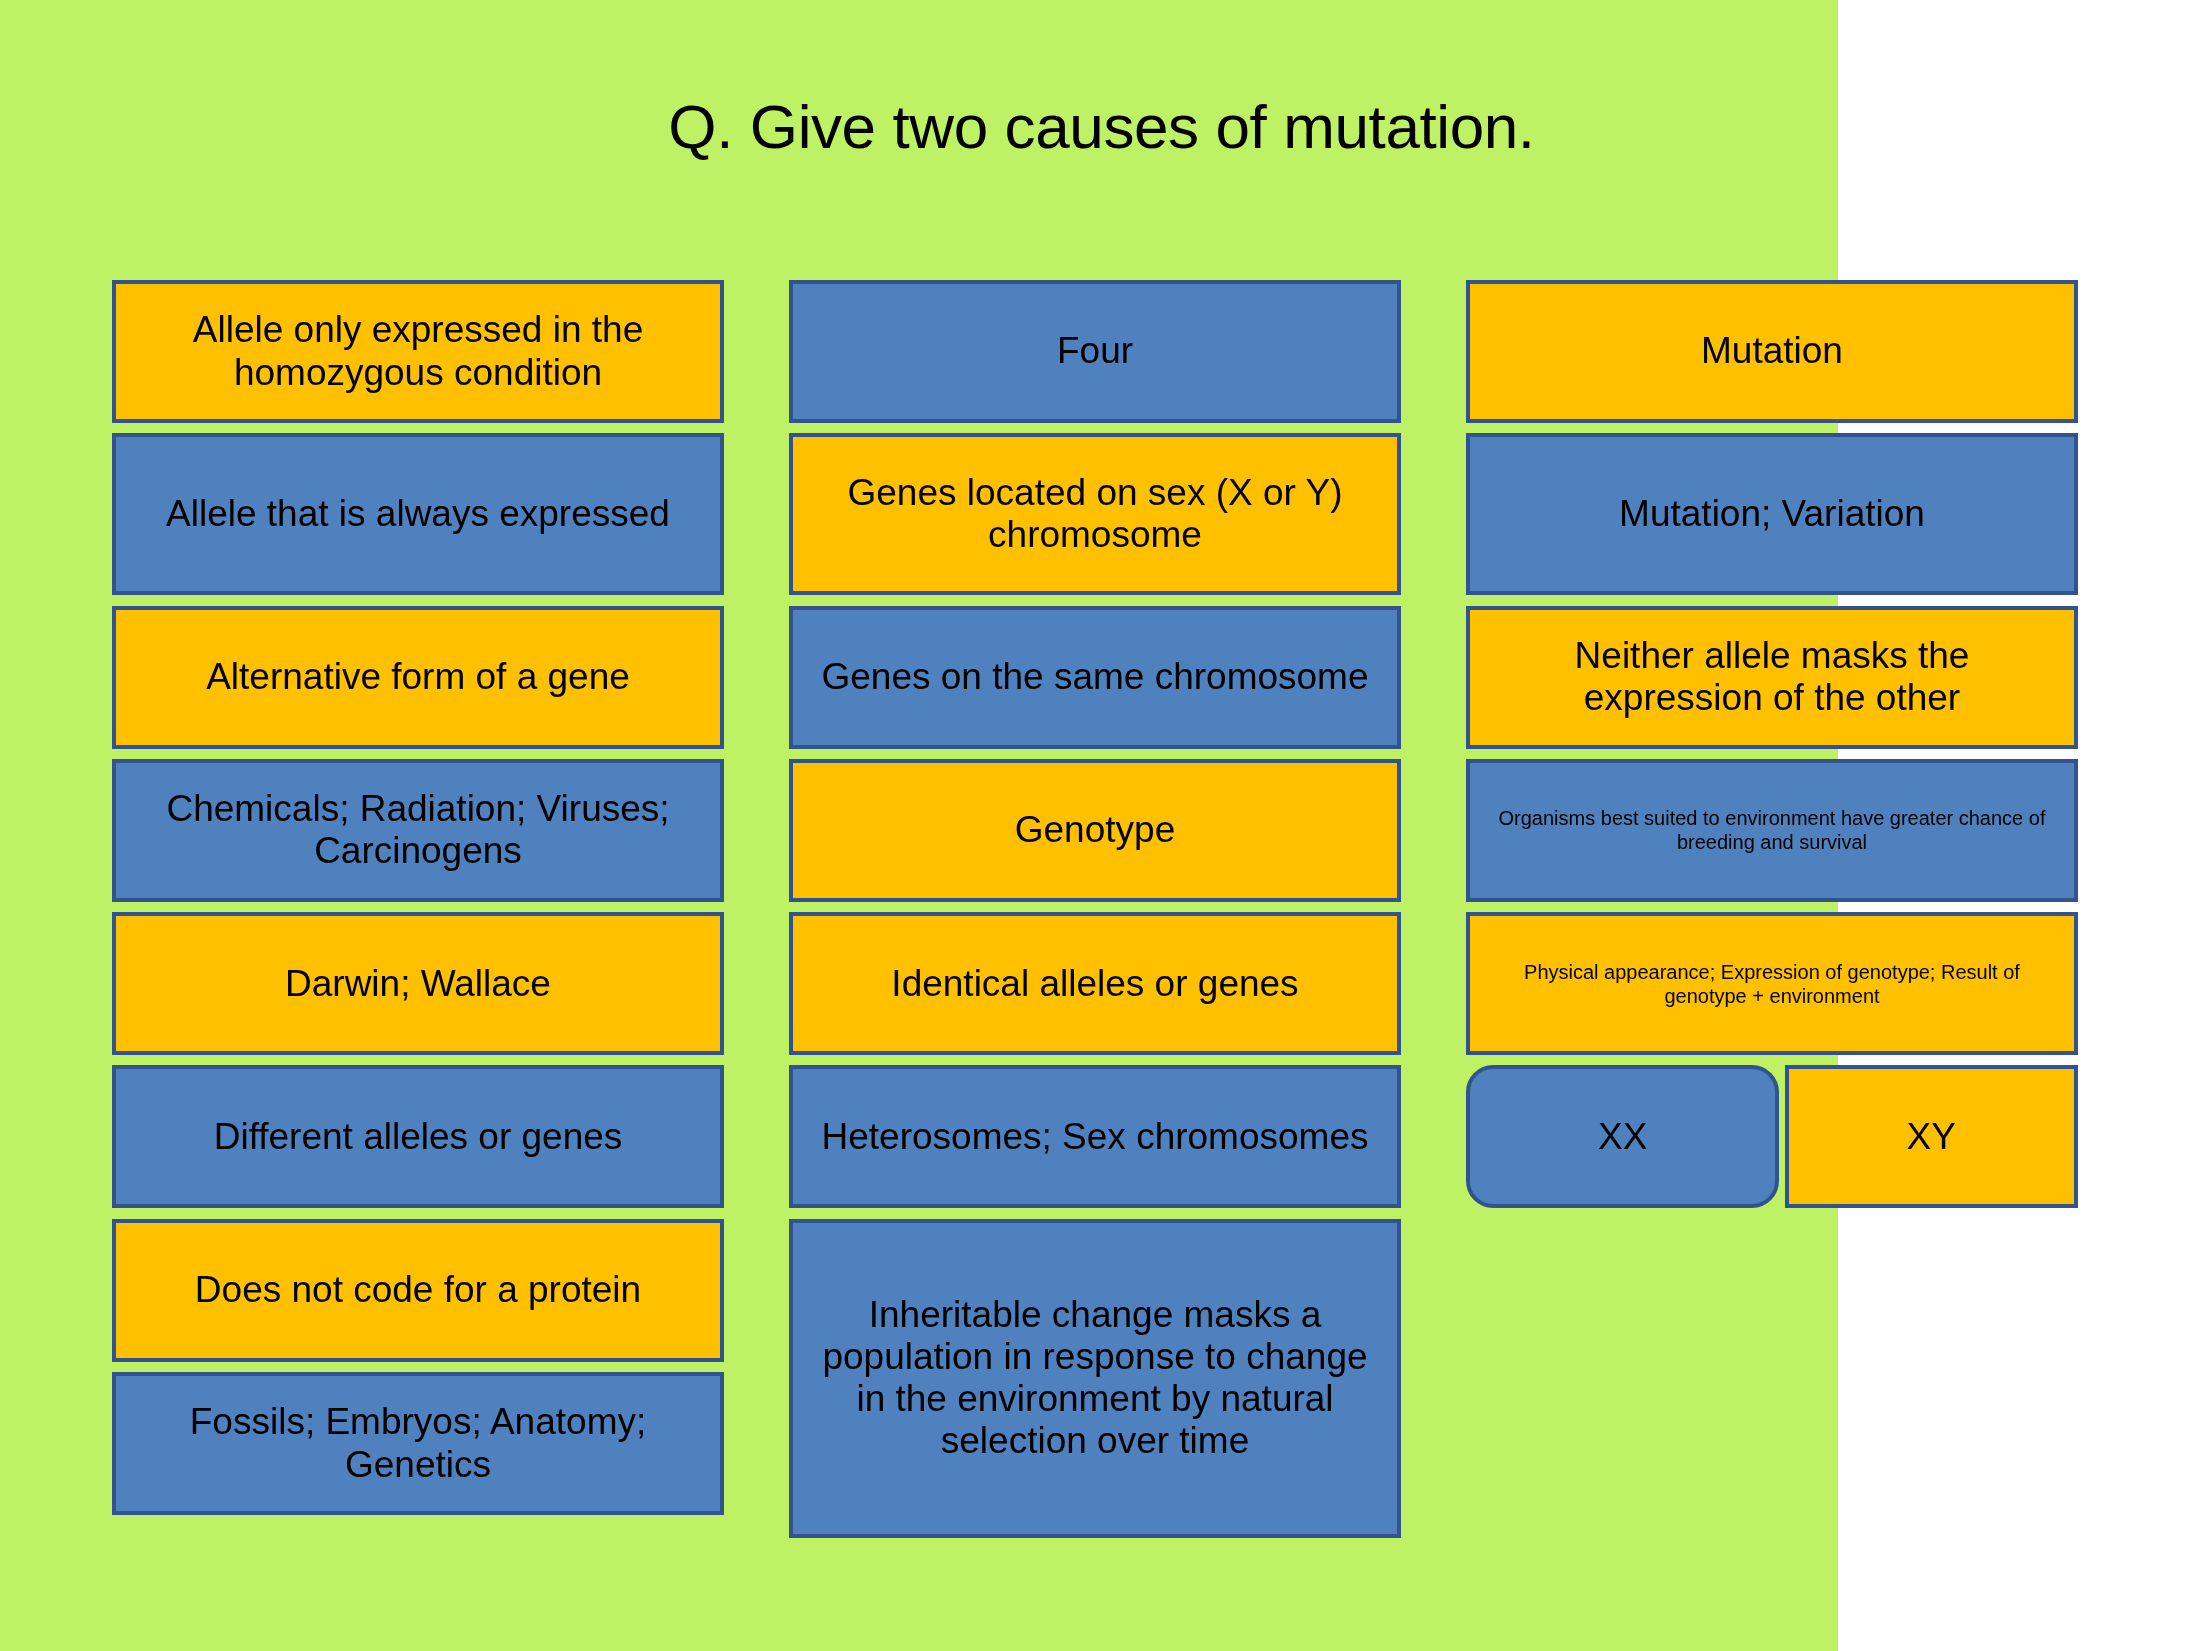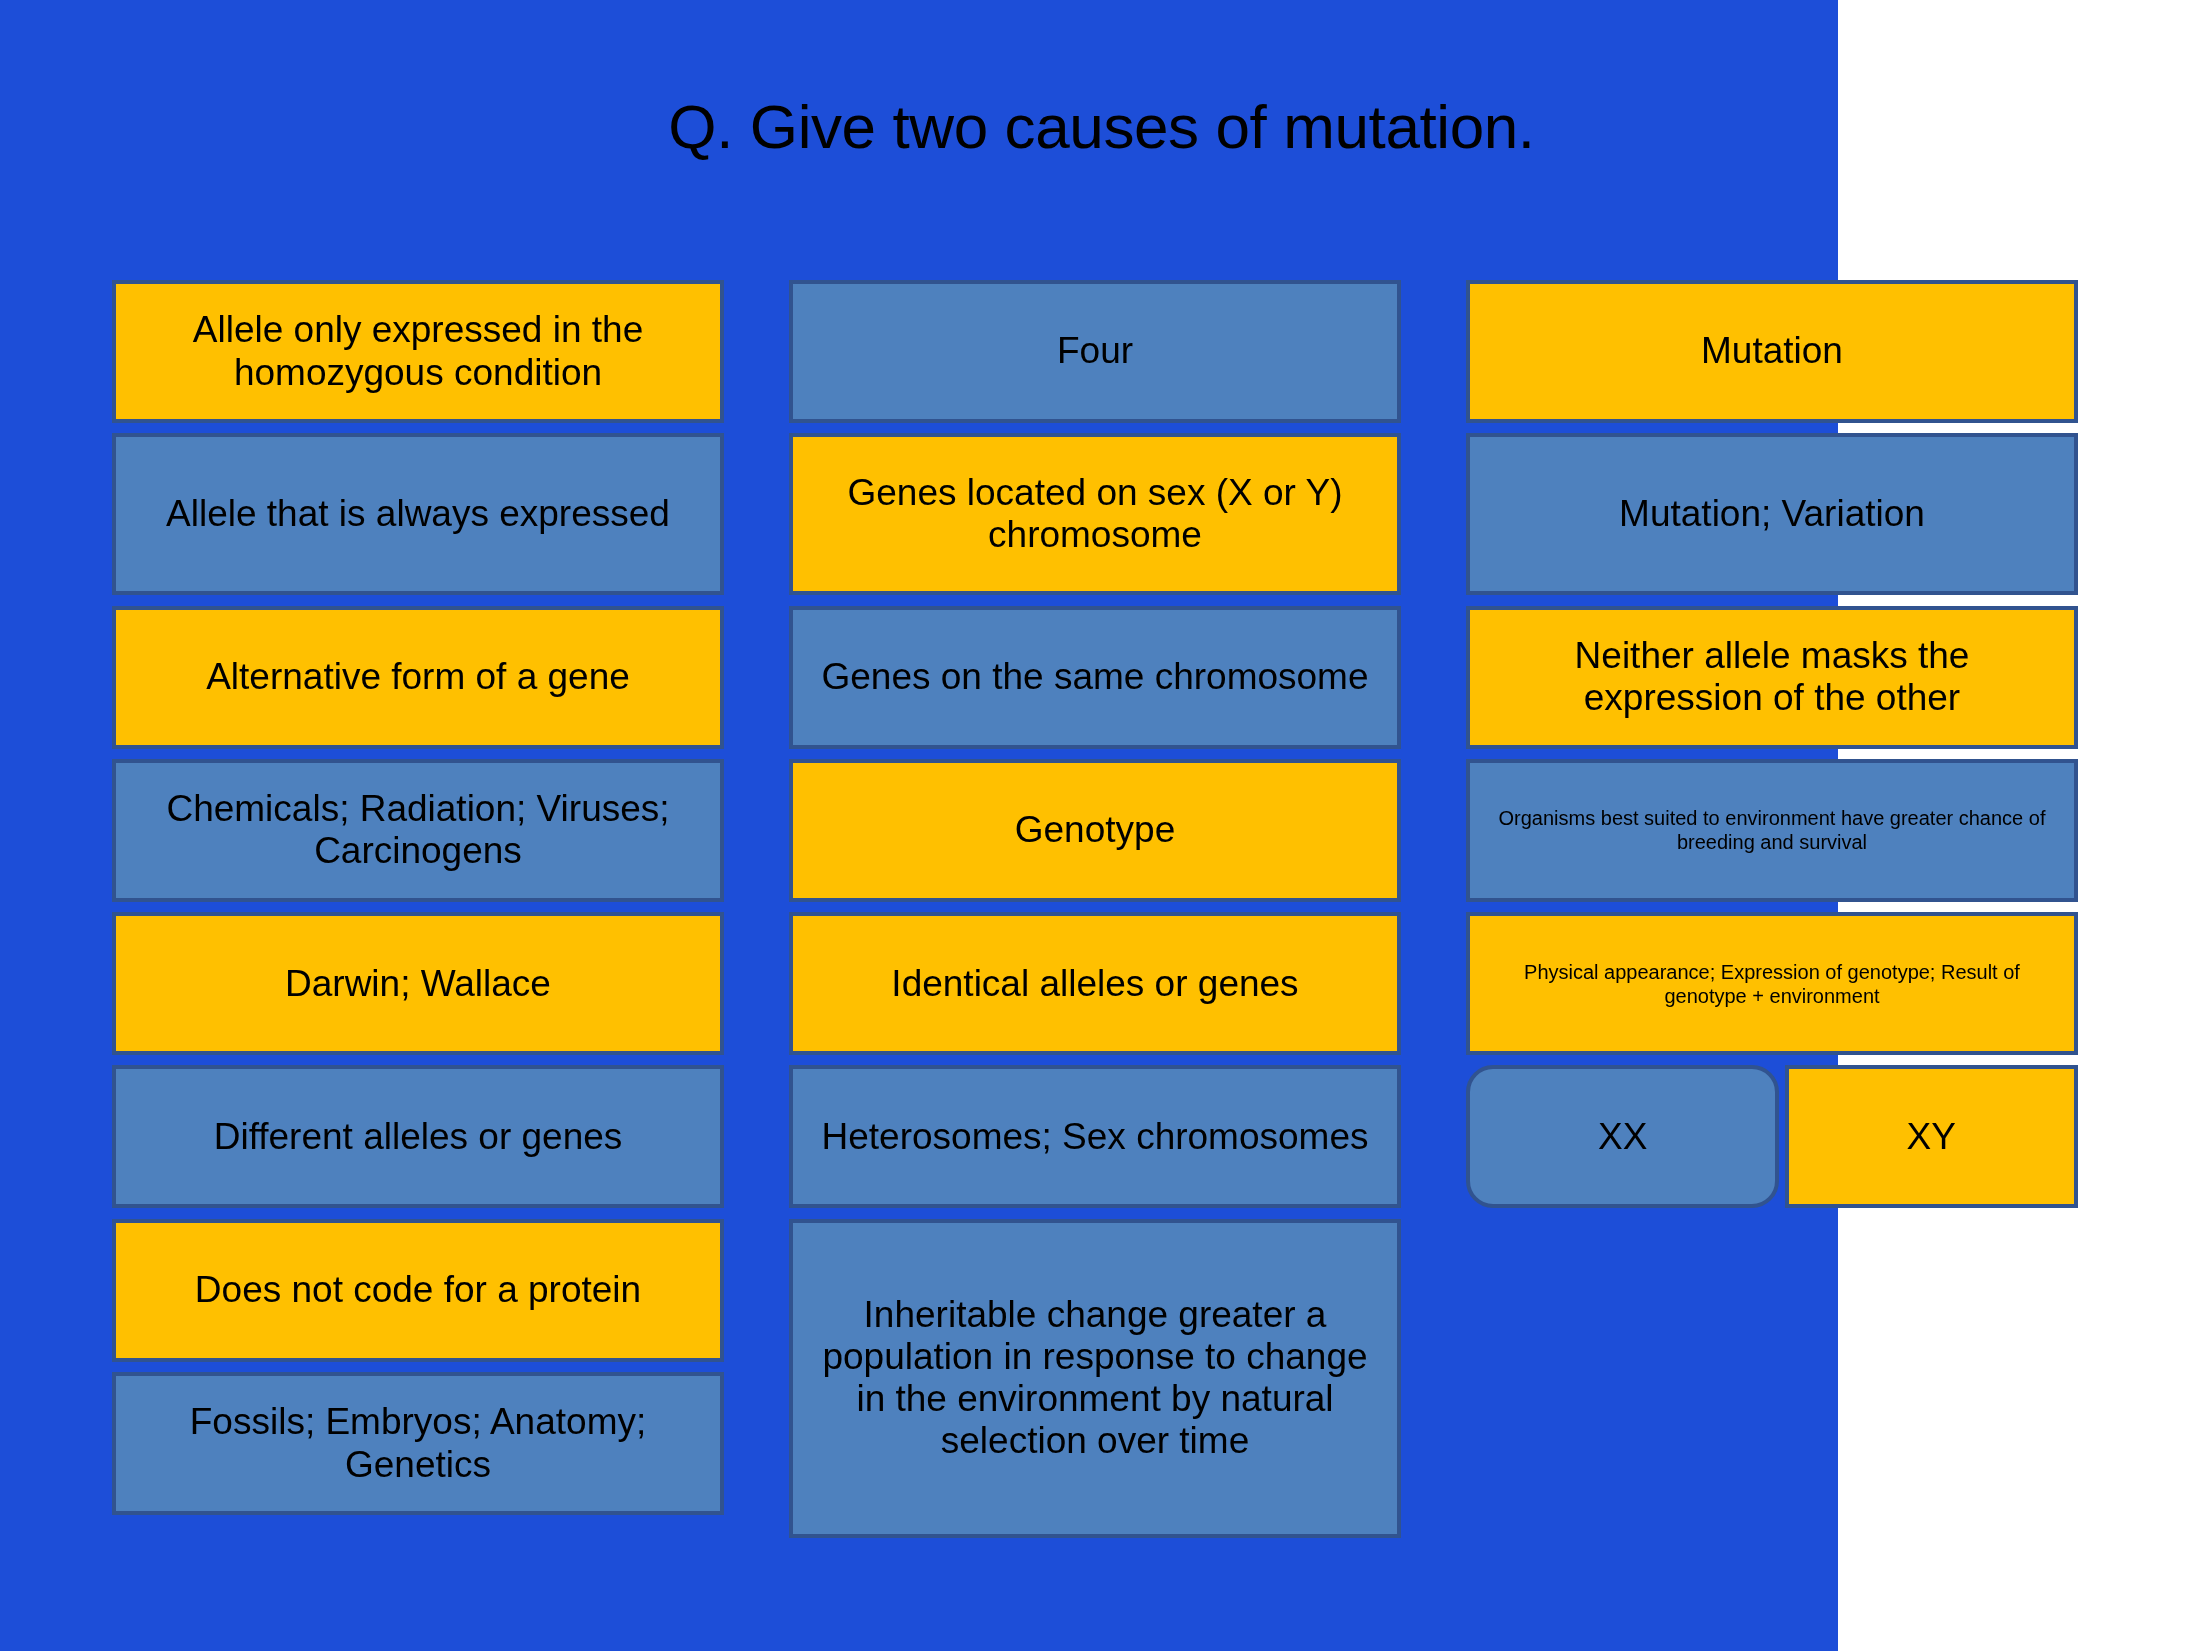--- a/index.html
+++ b/index.html
@@ -12,21 +12,21 @@
     height: 1652px;
     font-family: "Liberation Sans", sans-serif;
     color: #000000;
     overflow: hidden;
   }
 
   .slide {
     position: relative;
     width: 1838px;
     height: 1652px;
-    background: #1d4ed8;
+    background: #bef264;
   }
 
   .slide-title {
     position: absolute;
     top: 93px;
     left: 0;
     width: 2203px;
     text-align: center;
     font-size: 62px;
     font-weight: 400;
@@ -136,21 +136,21 @@
       <div class="cell yellow" style="height:143px">
         <span class="txt">Genotype</span>
       </div>
       <div class="cell yellow" style="height:143px">
         <span class="txt">Identical alleles or genes</span>
       </div>
       <div class="cell blue" style="height:143px">
         <span class="txt">Heterosomes; Sex chromosomes</span>
       </div>
       <div class="cell blue" style="height:319px">
-        <span class="txt">Inheritable change greater a population in response to change in the environment by natural selection over time</span>
+        <span class="txt">Inheritable change masks a population in response to change in the environment by natural selection over time</span>
       </div>
     </div>
 
     <div class="column">
       <div class="cell yellow" style="height:143px">
         <span class="txt">Mutation</span>
       </div>
       <div class="cell blue" style="height:162px">
         <span class="txt">Mutation; Variation</span>
       </div>

